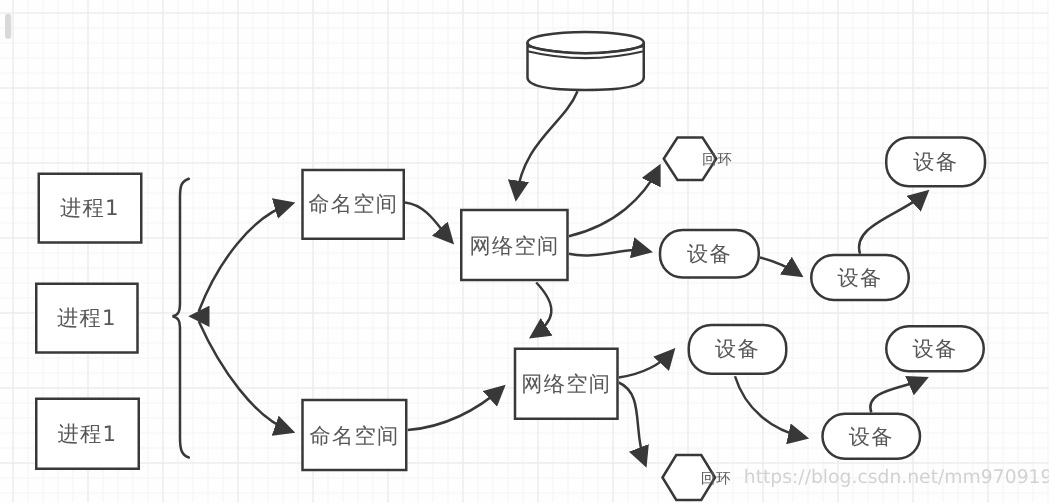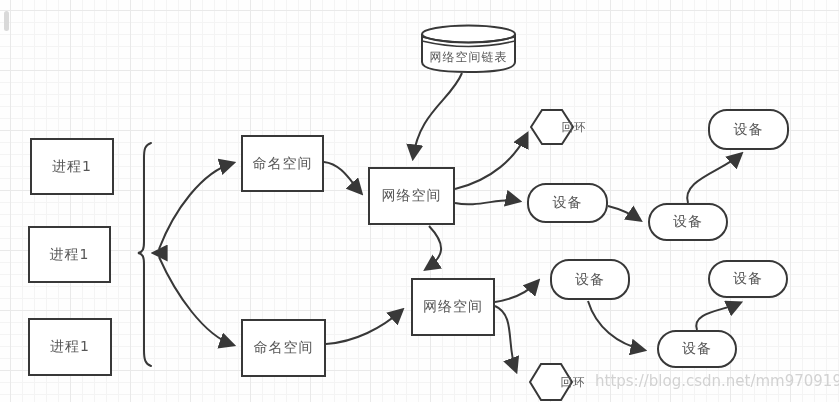--- a/index.html
+++ b/index.html
@@ -12,21 +12,21 @@
       linear-gradient(90deg,#e9e9e9 1px, transparent 1px),
       linear-gradient(#f4f4f4 1px, transparent 1px),
       linear-gradient(90deg,#f4f4f4 1px, transparent 1px);
     background-size:60px 60px,60px 60px,12px 12px,12px 12px;
     background-position:10px 10px;
   }
   .edges{position:absolute;left:0;top:0;width:839px;height:402px;}
   .node{
     position:absolute;display:flex;align-items:center;justify-content:center;
     background:#ffffff;border:2px solid #383838;color:#575757;
-    font-size:14px;letter-spacing:1px;box-sizing:border-box;text-align:center;
+    font-size:17px;letter-spacing:1px;box-sizing:border-box;text-align:center;
   }
   .rounded{border-radius:19px;}
   .shape-label{
     position:absolute;display:flex;align-items:center;justify-content:center;
     color:#575757;font-size:12px;letter-spacing:1px;text-align:center;
     background:transparent;pointer-events:none;
   }
   .hex-label{font-size:11.5px;margin-left:22px;}
   .watermark{
     position:absolute;color:#d2d2d2;font-size:15px;white-space:nowrap;
@@ -92,19 +92,18 @@
   <div class="node" style="left:368px;top:167px;width:87px;height:58px">网络空间</div>
   <div class="node" style="left:411px;top:278px;width:84px;height:58px">网络空间</div>
 
   <div class="node rounded" style="left:527px;top:183px;width:81px;height:40px">设备</div>
   <div class="node rounded" style="left:648px;top:203px;width:80px;height:38px">设备</div>
   <div class="node rounded" style="left:708px;top:109px;width:81px;height:41px">设备</div>
   <div class="node rounded" style="left:550px;top:259px;width:80px;height:41px">设备</div>
   <div class="node rounded" style="left:657px;top:330px;width:80px;height:38px">设备</div>
   <div class="node rounded" style="left:708px;top:260px;width:80px;height:38px">设备</div>
 
-  <div class="shape-label" style="left:422px;top:48px;width:93px;height:18px">网络空间链表</div>
   <div class="shape-label hex-label" style="left:531px;top:118px;width:42px;height:18px">回环</div>
   <div class="shape-label hex-label" style="left:530px;top:373px;width:42px;height:18px">回环</div>
 
   <div class="watermark" style="left:595px;top:372px;">https://blog.csdn.net/mm970919</div>
 
 </div>
 
 </body></html>

